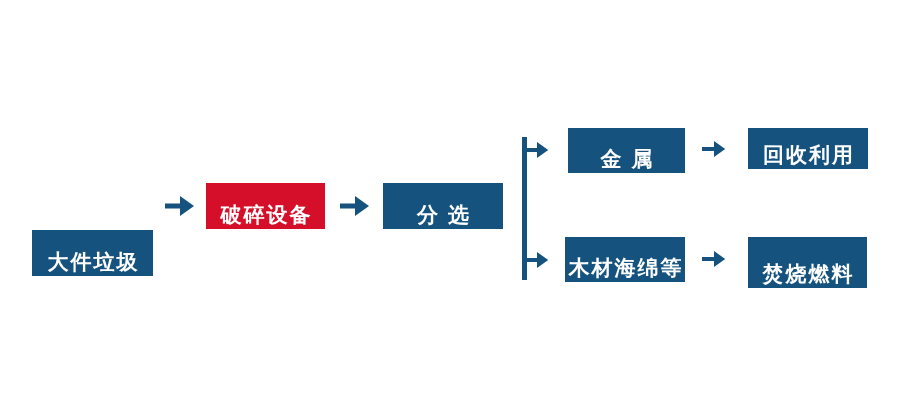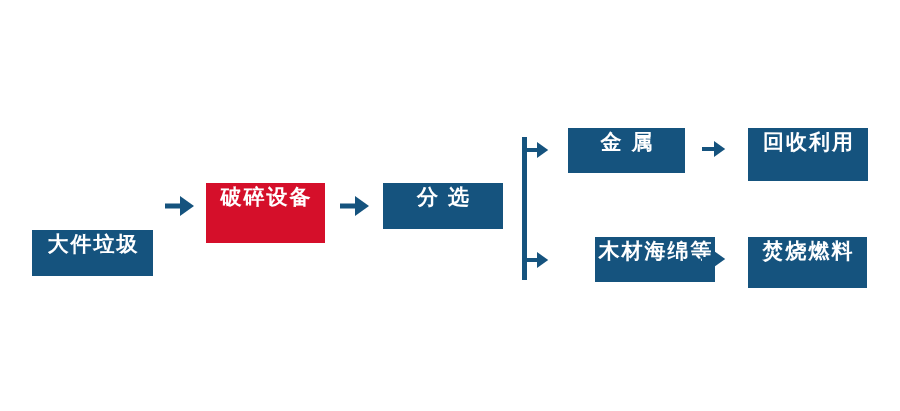--- a/index.html
+++ b/index.html
@@ -17,21 +17,21 @@
     font-family: "Liberation Sans", "DejaVu Sans", sans-serif;
   }
   .canvas {
     position: relative;
     width: 900px; height: 411px;
     background: var(--background);
   }
   .node {
     position: absolute;
     display: flex;
-    align-items: flex-start;
+    align-items: flex-end;
     justify-content: center;
     color: var(--node-text);
     font-size: 21px;
     font-weight: 600;
     background: var(--node-blue);
   }
   .node.red { background: var(--node-red); }
   .node .lbl { letter-spacing: 2px; margin-right: -2px; white-space: nowrap; }
   .node.spread .lbl { letter-spacing: 10px; margin-right: -10px; }
   .arrow {
@@ -41,25 +41,25 @@
   }
   .arrow.small { width: 24px; height: 22px; }
   .vline {
     position: absolute;
     left: 522px; top: 137px;
     width: 5px; height: 143px;
     background: var(--arrow-blue);
   }
   
   .n-bulky   { left: 32px;  top: 183px; width: 121px; height: 46px; margin-top: 47px; }
-  .n-crush   { left: 206px; top: 183px; width: 119px; height: 60px; }
+  .n-crush   { left: 206px; top: 183px; width: 119px; height: 46px; }
   .n-sort    { left: 383px; top: 183px; width: 120px; height: 46px; }
   .n-metal   { left: 568px; top: 128px; width: 117px; height: 45px; }
-  .n-recycle { left: 748px; top: 128px; width: 120px; height: 53px; }
-  .n-wood    { left: 565px; top: 237px; width: 120px; height: 45px; margin-left: 30px; }
+  .n-recycle { left: 748px; top: 128px; width: 120px; height: 41px; }
+  .n-wood    { left: 565px; top: 237px; width: 120px; height: 45px; }
   .n-fuel    { left: 748px; top: 237px; width: 119px; height: 51px; }
   
   .a-1 { left: 165px; top: 194px; }
   .a-2 { left: 340px; top: 194px; }
   .a-3 { left: 702px; top: 138px; }
   .a-4 { left: 702px; top: 248px; }
   .a-branch-top    { left: 525px; top: 139px; }
   .a-branch-bottom { left: 525px; top: 249px; }
 </style>
 </head>

